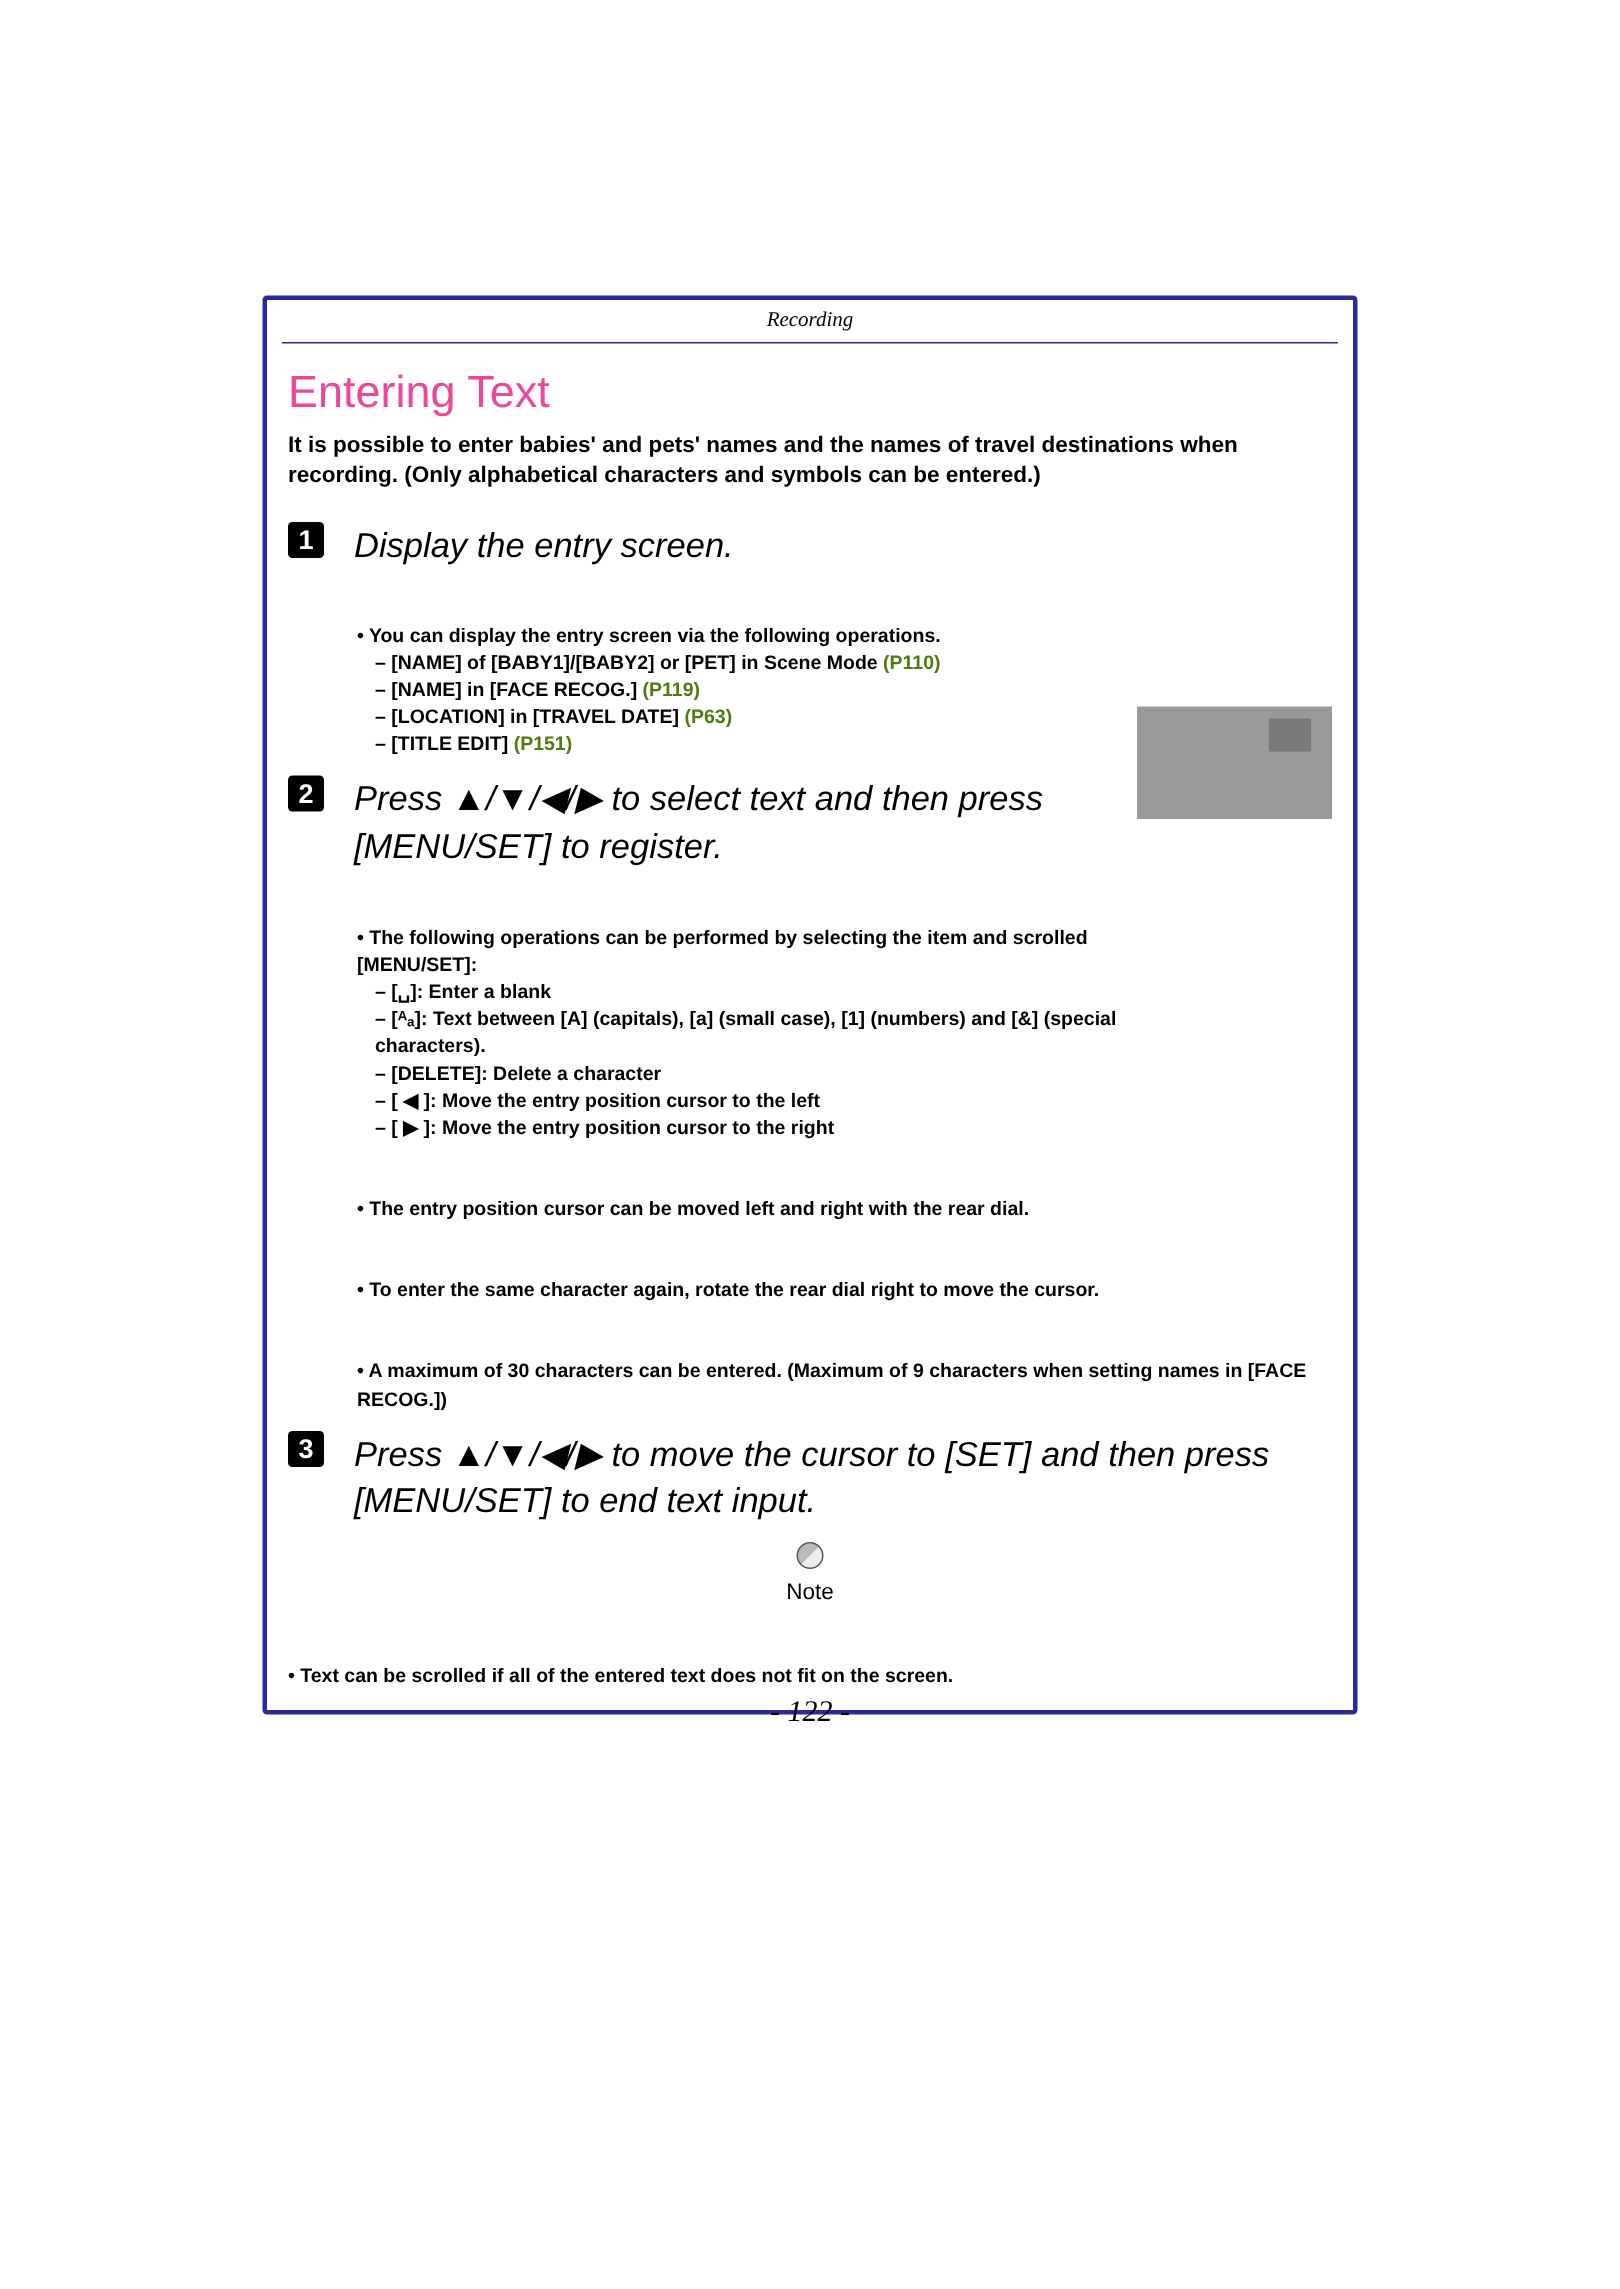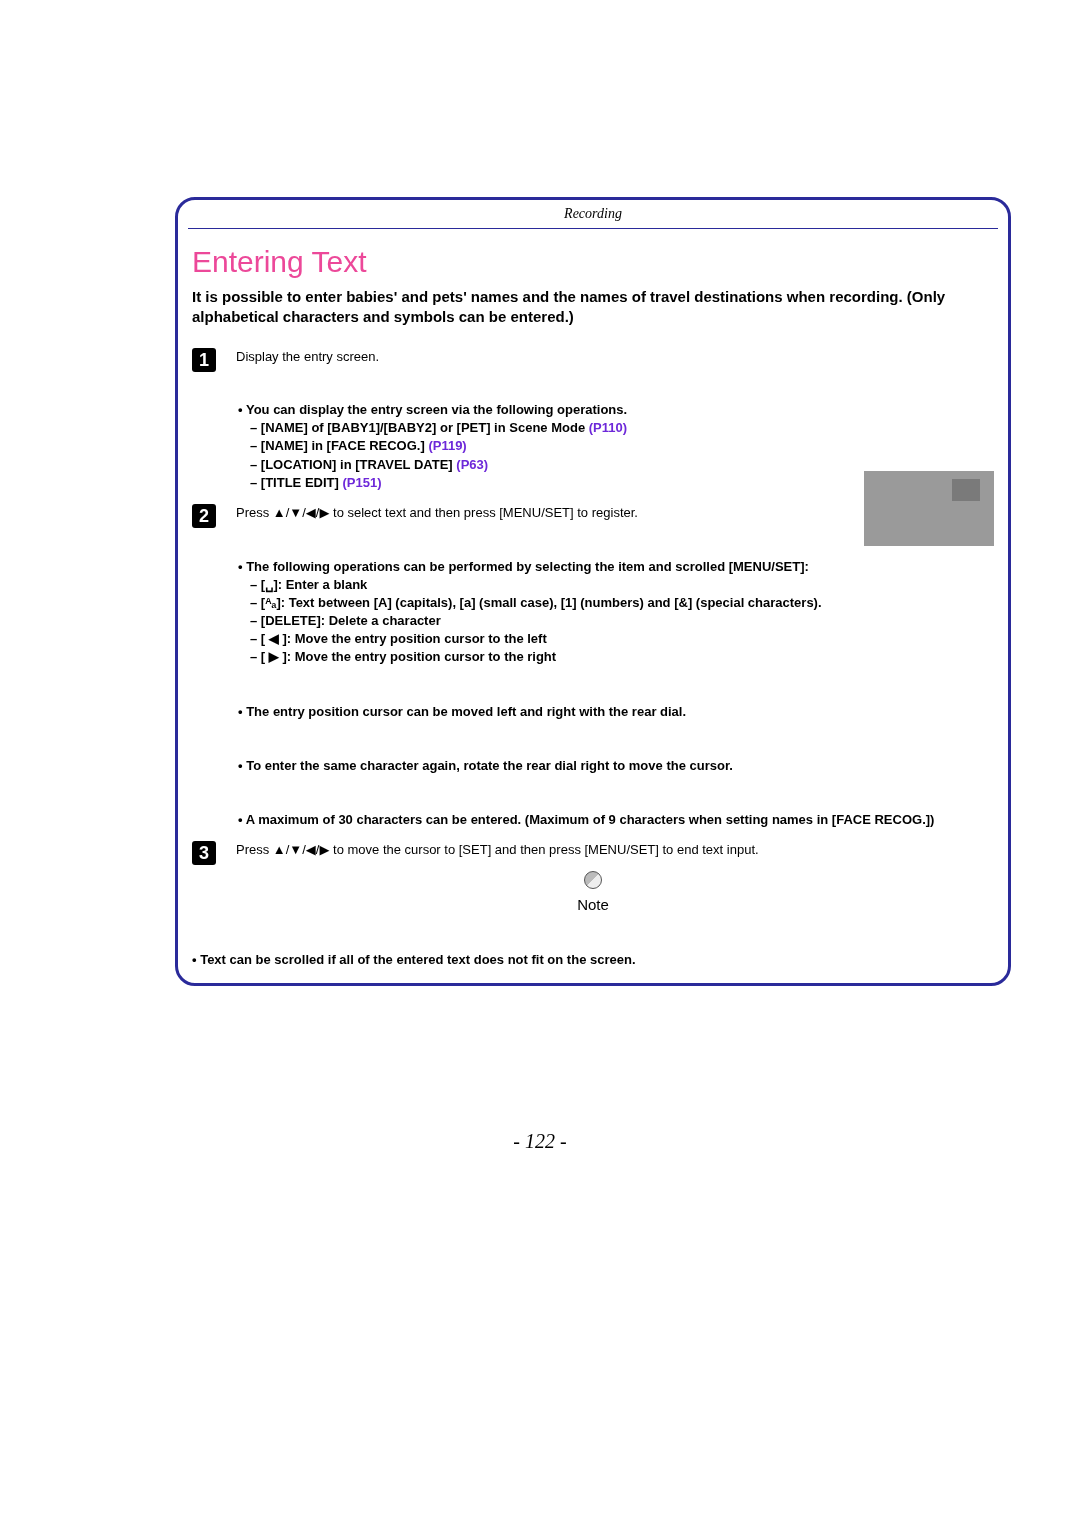--- a/index.html
+++ b/index.html
@@ -9,23 +9,23 @@
     font-family: Arial, Helvetica, sans-serif;
     width: 1080px;
     height: 1526px;
     position: relative;
     color: #000;
   }
   .page {
     position: absolute;
     left: 175px;
     top: 197px;
-    width: 836px;
+    width: 730px;
     border: 3px solid #2a2a9a;
-    border-radius: 20px;
+    border-radius: 3px;
     box-sizing: border-box;
     background: #fff;
     min-height: 610px;
   }
   .header-section {
     text-align: center;
     padding: 6px 0 2px 0;
     font-style: italic;
     font-family: "Times New Roman", serif;
     font-size: 14px;
@@ -66,38 +66,39 @@
     height: 24px;
     background: #000;
     color: #fff;
     font-weight: bold;
     font-size: 18px;
     text-align: center;
     line-height: 24px;
     border-radius: 3px;
   }
   .step-title {
-    font-size: 13px;
+    font-size: 23px;
     margin-bottom: 6px;
+    font-style: italic;
   }
   .bullet {
     font-weight: bold;
     font-size: 13px;
     margin-left: 2px;
     line-height: 1.4;
     margin-top: 36px;
   }
   .sub {
     font-weight: bold;
     font-size: 13px;
     margin-left: 14px;
     line-height: 1.4;
   }
   .link {
-    color: #6d28d9;
+    color: #4d7c0f;
     font-weight: bold;
     margin-top: 40px;
   }
   .thumb {
     position: absolute;
     right: 14px;
     top: 184px;
     width: 130px;
     height: 75px;
     background: #9a9a9a;

